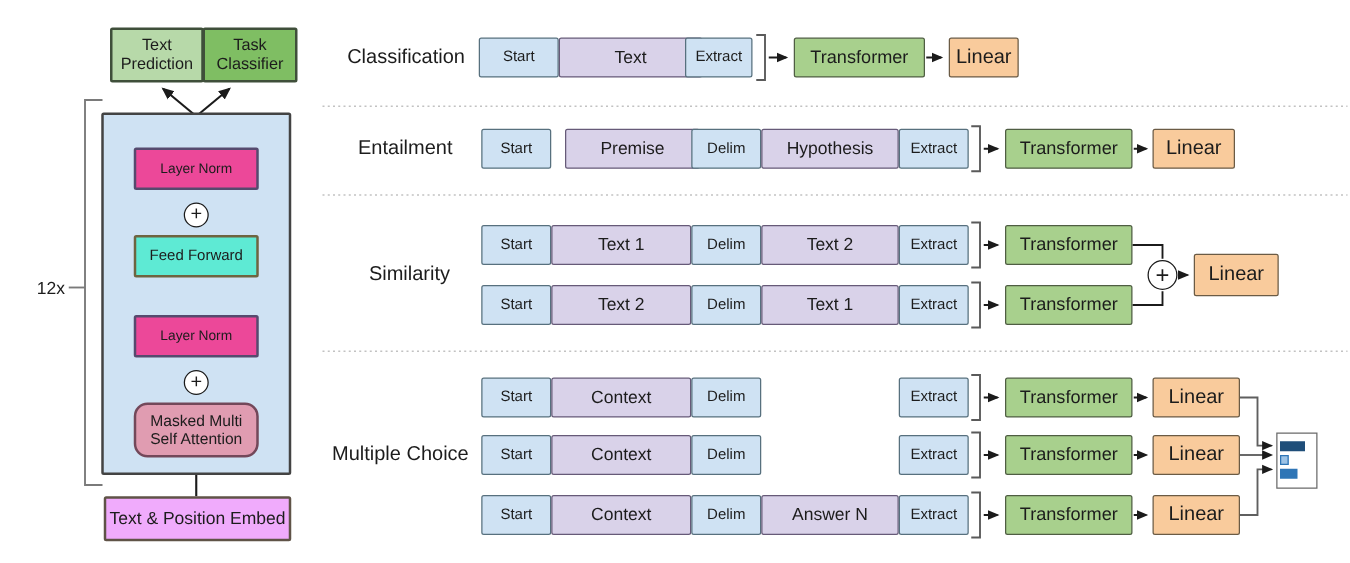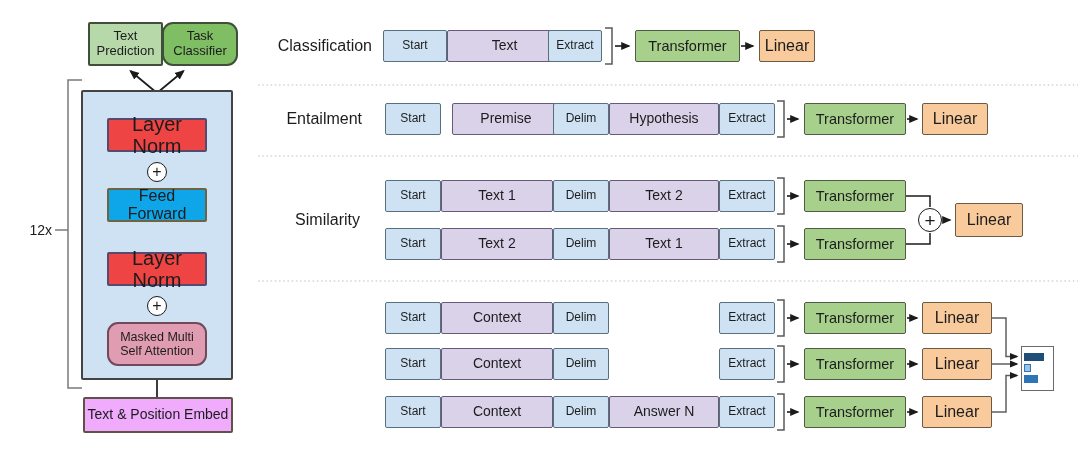--- a/index.html
+++ b/index.html
@@ -10,24 +10,24 @@
        text-align:center;box-sizing:border-box;border:1.6px solid #4a4a4a;
        border-radius:2px;line-height:1.12;}
   
   .tok-b{background:#cfe2f3;border-color:#57707e;font-size:12px;}
   .tok-p{background:#d9d2e9;border-color:#665a78;font-size:14px;}
   
   .tfm{background:#a8d08d;border-color:#4f5e43;font-size:14.5px;}
   .lin{background:#f9cb9c;border-color:#6b5b45;font-size:16px;}
   
   .gp-l{background:#b7d9a9;border-color:#3f4f3a;border-width:2px;font-size:13px;}
-  .gp-r{background:#7fbe63;border-color:#3f4f3a;border-width:2px;font-size:13px;border-radius:11px;}
+  .gp-r{background:#7fbe63;border-color:#3f4f3a;border-width:2px;font-size:13px;}
   .blk{background:#cfe2f3;border:2px solid #434343;}
-  .pur{background:#ef4444;border-color:#564a6e;border-width:2px;font-size:20px;}
-  .yel{background:#0ea5e9;border-color:#6e6440;border-width:2px;font-size:16px;}
+  .pur{background:#ec4899;border-color:#564a6e;border-width:2px;font-size:11px;}
+  .yel{background:#5eead4;border-color:#6e6440;border-width:2px;font-size:12px;}
   .pnk{background:#e09cb1;border-color:#73485a;border-width:2px;font-size:12.5px;border-radius:11px;}
   .emb{background:#f0abfc;border-color:#5f5347;border-width:2px;font-size:14px;}
   .tlabel{position:absolute;display:flex;align-items:center;justify-content:flex-end;
           font-size:16px;text-align:right;}
   .plus{position:absolute;background:#fff;border:1.7px solid #1a1a1a;border-radius:50%;
         display:flex;align-items:center;justify-content:center;box-sizing:border-box;
         font-size:16px;font-weight:400;line-height:1;}
   .rep{position:absolute;font-size:14px;display:flex;align-items:center;justify-content:flex-end;}
   .score-box{position:absolute;left:1021px;top:346px;width:33px;height:45px;
              background:#fff;border:1.5px solid #6a6a6a;box-sizing:border-box;}
@@ -153,20 +153,21 @@
   <div class="box tok-b" style="left:385px;top:228px;width:56px;height:32px">Start</div>
   <div class="box tok-p" style="left:441px;top:228px;width:112px;height:32px">Text 2</div>
   <div class="box tok-b" style="left:553px;top:228px;width:56px;height:32px">Delim</div>
   <div class="box tok-p" style="left:609px;top:228px;width:110px;height:32px">Text 1</div>
   <div class="box tok-b" style="left:719px;top:228px;width:56px;height:32px">Extract</div>
   <div class="box tfm" style="left:804px;top:228px;width:102px;height:32px">Transformer</div>
 
   <div class="plus" style="left:918px;top:208px;width:24px;height:24px;font-size:19px">+</div>
   <div class="box lin" style="left:955px;top:203px;width:68px;height:34px">Linear</div>
 
+  <div class="tlabel" style="left:244px;top:348px;width:131px;height:32px">Multiple Choice</div>
 
   <div class="box tok-b" style="left:385px;top:302px;width:56px;height:32px">Start</div>
   <div class="box tok-p" style="left:441px;top:302px;width:112px;height:32px">Context</div>
   <div class="box tok-b" style="left:553px;top:302px;width:56px;height:32px">Delim</div>
   <div class="box tok-b" style="left:719px;top:302px;width:56px;height:32px">Extract</div>
   <div class="box tfm" style="left:804px;top:302px;width:102px;height:32px">Transformer</div>
   <div class="box lin" style="left:922px;top:302px;width:70px;height:32px">Linear</div>
 
   <div class="box tok-b" style="left:385px;top:348px;width:56px;height:32px">Start</div>
   <div class="box tok-p" style="left:441px;top:348px;width:112px;height:32px">Context</div>

